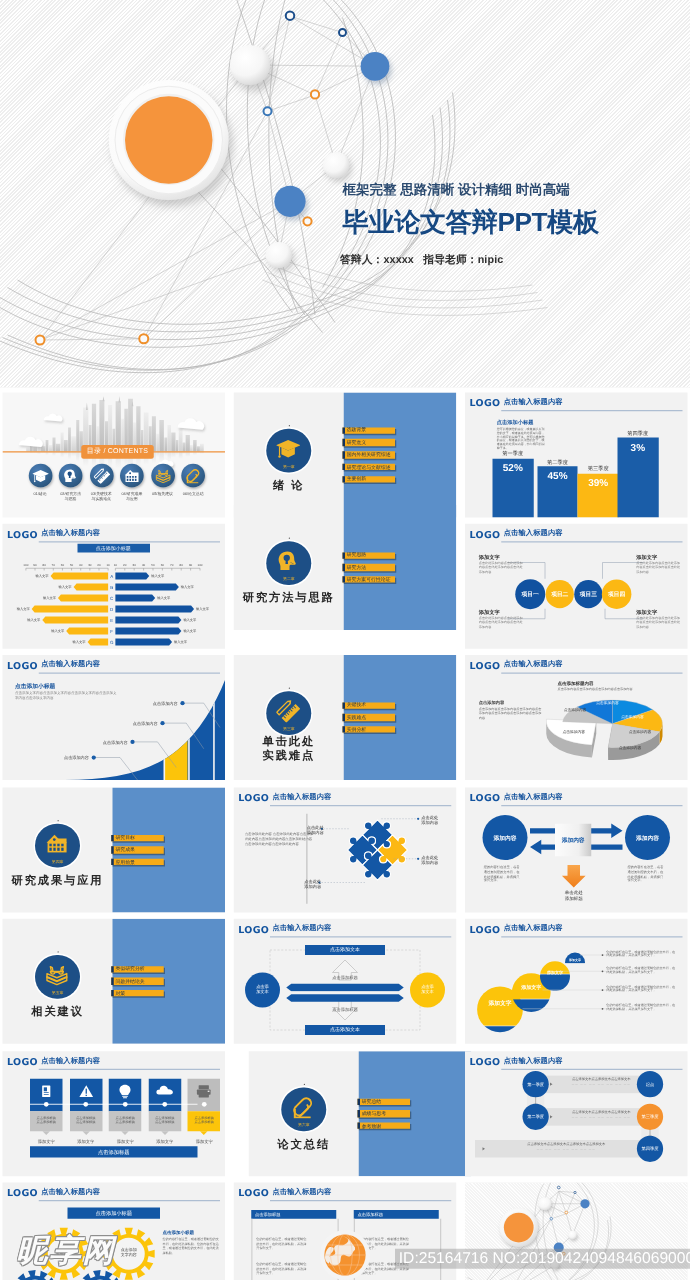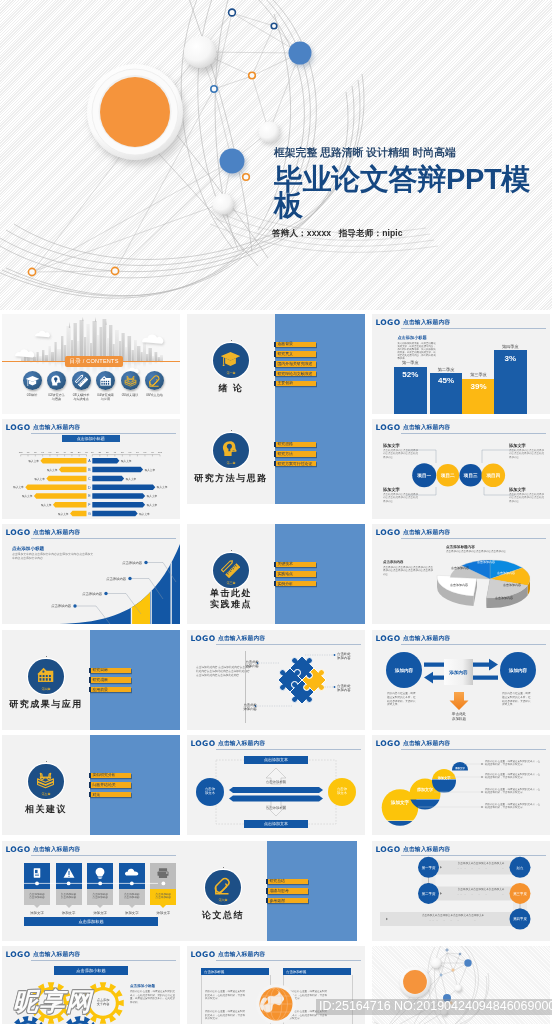--- a/index.html
+++ b/index.html
@@ -10,21 +10,21 @@
 
   
   .hero{position:relative;width:552px;height:310px;overflow:hidden;
         background:#f4f4f4;}
   .hero-tex{position:absolute;inset:0;background:#f7f7f7;
      background-image:repeating-linear-gradient(135deg,rgba(255,255,255,1) 0 1px,rgba(233,233,233,.65) 1px 2px);}
   .hero svg{position:absolute;left:0;top:0;}
   .hero-txt{position:absolute;left:274px;top:146px;}
   .hero-sub{font-size:10.8px;font-weight:bold;color:#2b4a6f;letter-spacing:0px;line-height:12px;
             text-shadow:0 0 2px rgba(255,255,255,.9);}
-  .hero-title{font-size:29px;font-weight:bold;color:#164882;letter-spacing:-0.35px;
+  .hero-title{font-size:21px;font-weight:bold;color:#164882;letter-spacing:-0.35px;
               margin-top:8px;line-height:26px;text-shadow:0 0 2px rgba(255,255,255,.85);}
   .hero-meta{font-size:8.6px;font-weight:bold;color:#2e2e2e;margin-top:10px;margin-left:-2px;letter-spacing:.1px;}
 
   
   #grid{position:absolute;left:0;top:310px;width:552px;height:714px;}
   
   .slide{position:absolute;width:178px;height:100px;background:#f2f2f2;overflow:hidden;}
 
   
   .sh{position:absolute;left:3.5px;top:3.5px;right:4px;height:12px;}
@@ -1078,21 +1078,21 @@
           <path d="M22,42.4 L156,42.4" stroke="#ffffff" stroke-width="0.7" fill="none"></path>
           <circle cx="35" cy="42.4" r="1.9" fill="#ffffff"></circle>
           <circle cx="66.6" cy="42.4" r="1.9" fill="#ffffff"></circle>
           <circle cx="98.2" cy="42.4" r="1.9" fill="#ffffff"></circle>
           <circle cx="129.8" cy="42.4" r="1.9" fill="#ffffff"></circle>
           <circle cx="161.4" cy="42.4" r="1.9" fill="#ffffff"></circle>
         </svg>
         <div style="position: absolute; left: 22px; top: 75.6px; width: 134px; height: 9.4px; background: rgb(19, 87, 165);"></div>
         <div style="position: absolute; left: 22px; top: 78.4px; width: 134px; font-size: 4.2px; text-align: center; color: rgb(255, 255, 255);">点击添加标题</div>
       </div>
-      <div class="slide" style="left: 179px; top: 531px;">
+      <div class="slide" style="left: 199px; top: 531px;">
         <div class="chap-r"></div>
         <div class="chap-ic">
           <svg width="19" height="19" viewBox="-12 -12 24 24" style="position: absolute; left: 8.2px; top: 6.8px;">
             <g fill="#f0b428">
               <g fill="none" stroke="#f0b428" stroke-width="1.9" stroke-linecap="round" stroke-linejoin="round">
                 <path d="M6.6,-7.2 C8.6,-5.2 8.6,-2.2 6.6,-0.2 L-3.6,10.0"></path>
                 <path d="M6.6,-7.2 C4.6,-9.2 1.6,-9.2 -0.4,-7.2 L-7.6,0.0"></path>
                 <path d="M-7.6,0.0 C-9.6,2.0 -9.6,5.0 -7.6,7.0 C-5.6,9.0 -2.6,9.0 -0.6,7.0 L4.2,2.2"></path>
                 <path d="M4.2,2.2 C5.4,1.0 5.4,-0.6 4.2,-1.8"></path>
               </g>

